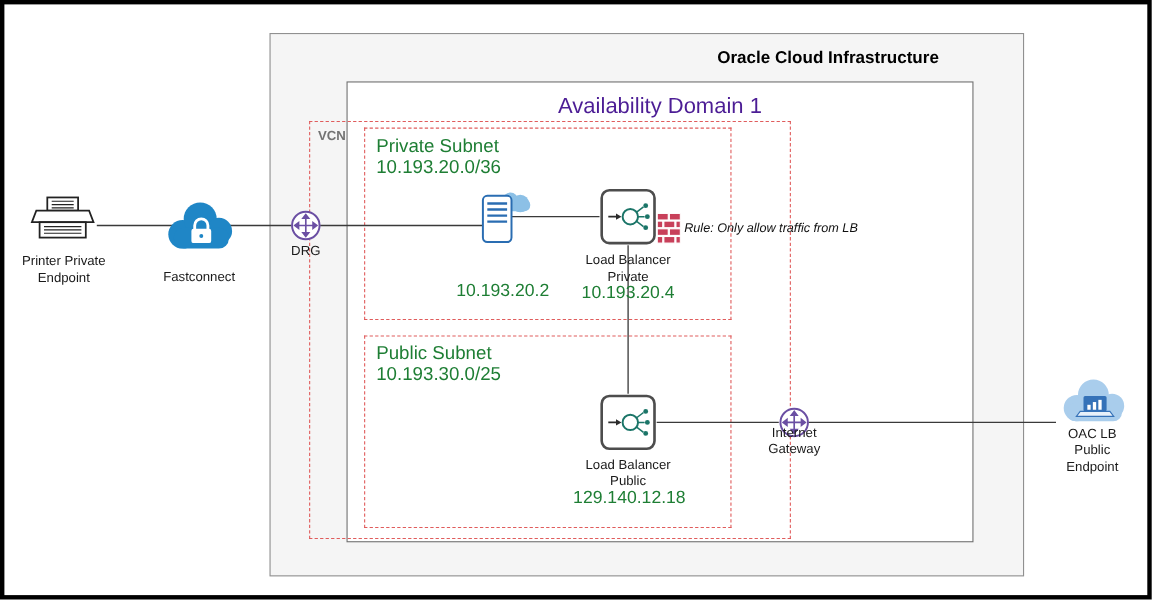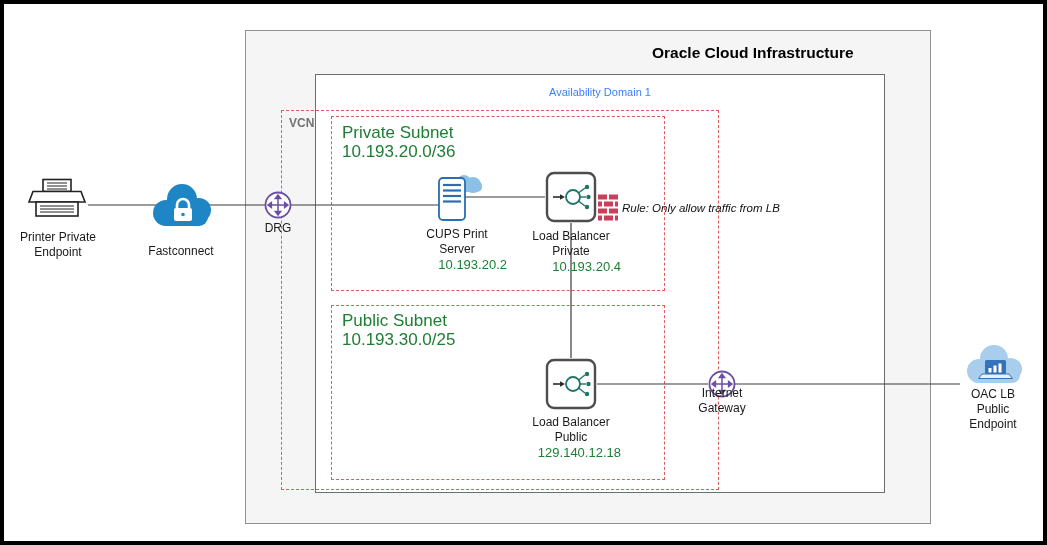--- a/index.html
+++ b/index.html
@@ -3,35 +3,35 @@
 <meta charset="utf-8">
 <style>
   * { box-sizing: border-box; }
   body { margin: 0; background: #ffffff; font-family: "Liberation Sans", "DejaVu Sans", sans-serif; }
   #canvas { position: relative; width: 1047px; height: 545px; border: 4px solid #000; background: #fff; overflow: hidden; }
 
   .box { position: absolute; }
   #oci-box { left: 241px; top: 26px; width: 686px; height: 494px; background: #f5f5f5; border: 1px solid #909090; z-index: 1; }
   #oci-title { position: absolute; left: 648px; top: 40px; font-size: 15.5px; font-weight: bold; color: #000; z-index: 2; }
   #ad-box { left: 311px; top: 70px; width: 570px; height: 419px; background: #ffffff; border: 1px solid #6e6e6e; z-index: 1; }
-  #ad-title { position: absolute; left: 311px; top: 82px; width: 570px; text-align: center; font-size: 11px; color: #3b82f6; z-index: 2; }
+  #ad-title { position: absolute; left: 311px; top: 82px; width: 570px; text-align: center; font-size: 20px; color: #4c1d95; z-index: 2; }
 
   .dashed { border: 1.5px dashed var(--dashed-red, #e05c5c); background: transparent; z-index: 1; }
   #vcn-box { left: 277px; top: 106px; width: 438px; height: 380px; }
   #vcn-label { position: absolute; left: 285px; top: 112px; font-size: 12px; font-weight: bold; color: #737373; z-index: 2; }
   #private-subnet-box { left: 327px; top: 112px; width: 334px; height: 175px; }
   #public-subnet-box { left: 327px; top: 301px; width: 334px; height: 175px; }
   .subnet-title { position: absolute; font-size: 17px; line-height: 18px; color: var(--subnet-green, #1e7e34); z-index: 2; }
 
   #lines { position: absolute; left: 0; top: 0; width: 1039px; height: 537px; z-index: 2; pointer-events: none; }
 
   .node { position: absolute; z-index: 3; }
   .node svg { display: block; }
   .label { position: absolute; font-size: 12px; line-height: 15px; color: #1a1a1a; text-align: center; white-space: pre-line; z-index: 3; }
-  .ip { position: absolute; font-size: 13px; line-height: 14px; color: var(--subnet-green, #1e7e34); text-align: right; z-index: 3; }
+  .ip { position: absolute; font-size: 16px; line-height: 14px; color: var(--subnet-green, #1e7e34); text-align: center; z-index: 3; }
   #rule-label { position: absolute; left: 618px; top: 198px; font-size: 11.5px; color: #111; z-index: 3; white-space: nowrap; font-style: italic; }
 </style>
 </head>
 <body>
 
 <div id="canvas">
 
   <div class="box" id="oci-box"></div>
   <div id="oci-title">Oracle Cloud Infrastructure</div>
 
@@ -113,22 +113,20 @@
         <circle cx="43" cy="13" r="8"></circle>
         <rect x="28" y="9" width="24" height="11" rx="5"></rect>
       </g>
       <rect x="9" y="6" width="26" height="42" rx="4" fill="#fff" stroke="#2a6db2" stroke-width="1.8"></rect>
       <line x1="13" y1="13" x2="31" y2="13" stroke="#2a6db2" stroke-width="2.2"></line>
       <line x1="13" y1="18.5" x2="31" y2="18.5" stroke="#2a6db2" stroke-width="2.2"></line>
       <line x1="13" y1="24" x2="31" y2="24" stroke="#2a6db2" stroke-width="2.2"></line>
       <line x1="13" y1="29.5" x2="31" y2="29.5" stroke="#2a6db2" stroke-width="2.2"></line>
     </svg>
   </div>
-  <div class="label" style="left:403px;top:223px;width:100px">CUPS Print
-Server</div>
   <div class="ip" style="left:403px;top:254px;width:100px">10.193.20.2</div>
 
   <div class="node" style="left:541px;top:167px;width:52px;height:52px">
     <svg width="52" height="52" viewBox="0 0 52 52">
       <rect x="2" y="2" width="48" height="48" rx="7" fill="#fff" stroke="#4d4d4d" stroke-width="2.4"></rect>
       <line x1="8" y1="26" x2="15" y2="26" stroke="#2b2b2b" stroke-width="1.6"></line>
       <path d="M15 23.2 L20 26 L15 28.8 Z" fill="#2b2b2b"></path>
       <circle cx="28" cy="26" r="7" fill="#fff" stroke="#1b7568" stroke-width="1.8"></circle>
       <line x1="33.5" y1="22" x2="40" y2="17" stroke="#1b7568" stroke-width="1.4"></line>
       <line x1="35" y1="26" x2="41" y2="26" stroke="#1b7568" stroke-width="1.4"></line>

